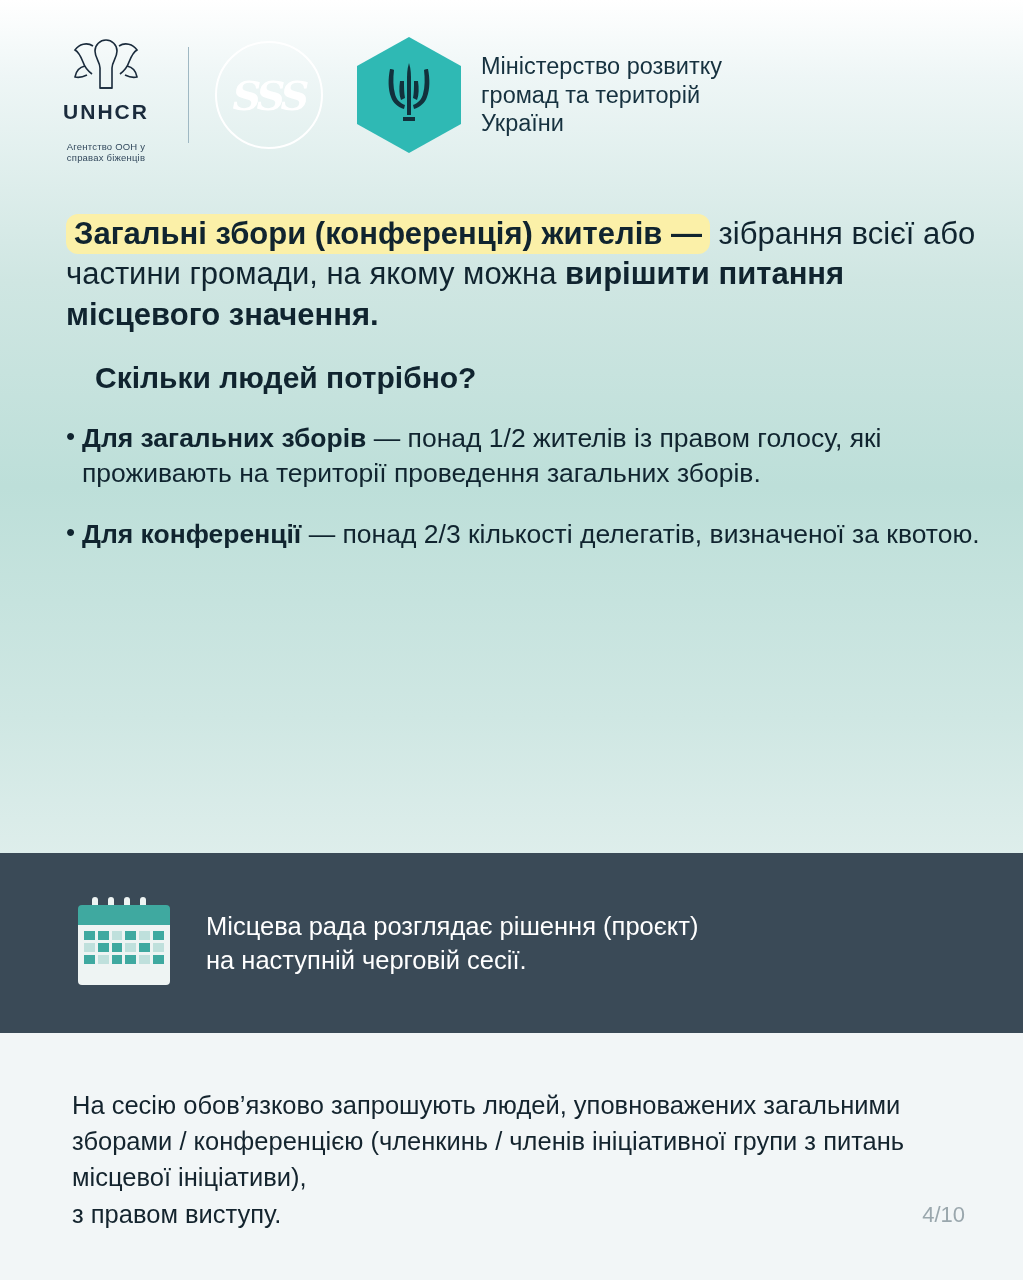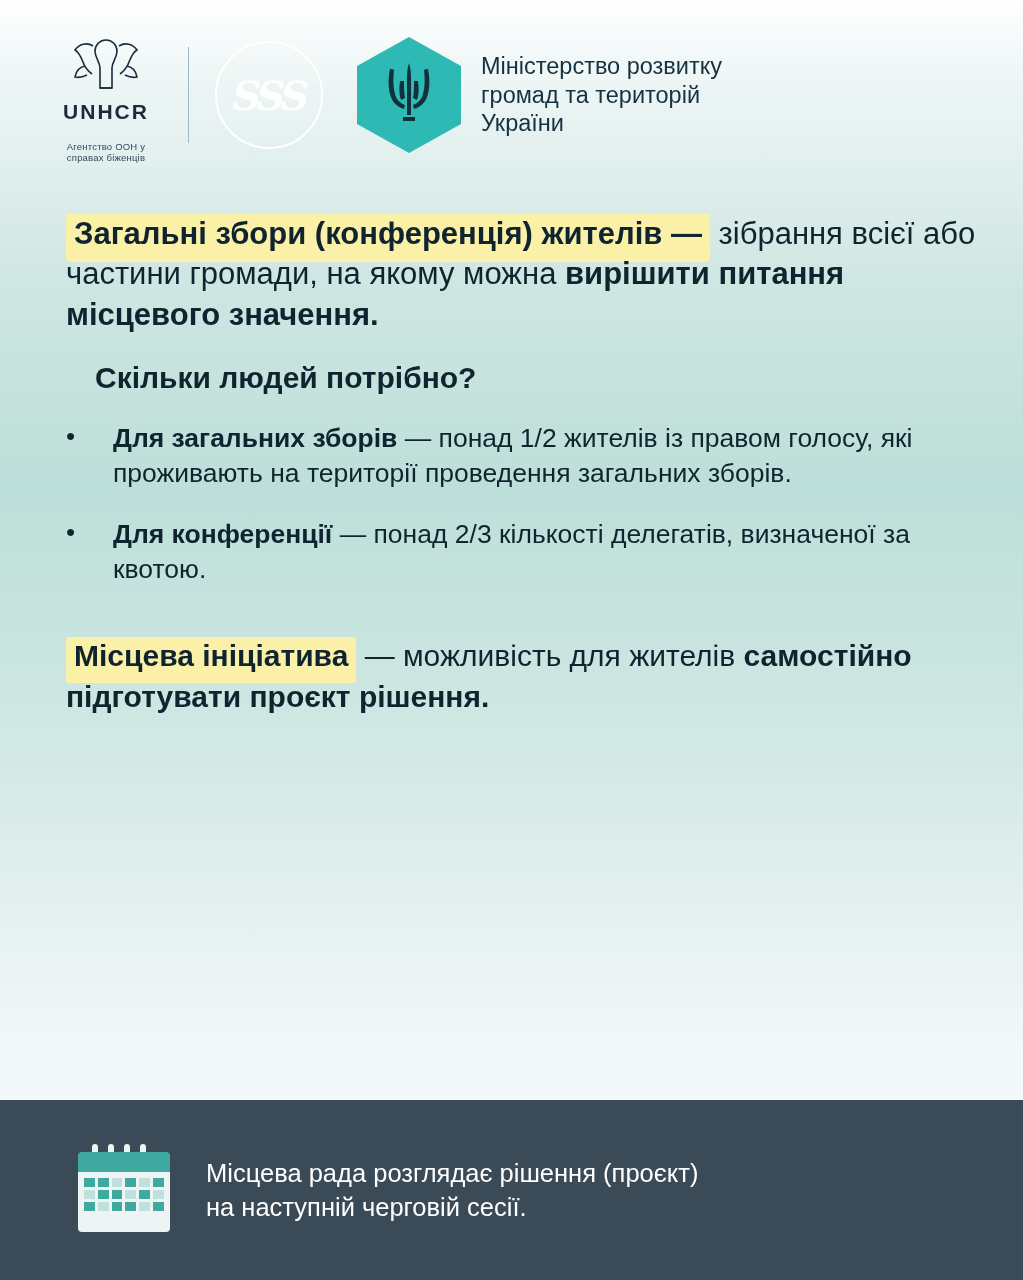--- a/index.html
+++ b/index.html
@@ -117,22 +117,22 @@
   .p-block { margin: 0; }
 
   .lead {
     font-size: 31px;
     line-height: 1.3;
     margin-top: 24px;
   }
   .hl {
     background: #fbf0a8;
     font-weight: bold;
-    padding: 2px 8px 11px 8px;
-    border-radius: 3px;
+    padding: 2px 8px 3px 8px;
+    border-radius: 12px;
     box-decoration-break: clone;
     -webkit-box-decoration-break: clone;
   }
   .b { font-weight: bold; }
 
   .subhead {
     font-size: 30px;
     font-weight: bold;
     margin: 26px 0 0 29px;
   }
@@ -142,21 +142,21 @@
     font-size: 26.5px;
     line-height: 1.32;
     margin-top: 26px;
   }
   .dot {
     flex: 0 0 auto;
     width: 16px;
     font-size: 26px;
     line-height: 1.2;
   }
-  .bullet-text { flex: 1 1 auto; margin-left: 31px; }
+  .bullet-text { flex: 1 1 auto; }
 
   .initiative {
     font-size: 30px;
     line-height: 1.38;
     margin-top: 48px;
   }
 
   
   .strip {
     flex: 0 0 auto;
@@ -293,23 +293,20 @@
     <div class="bullet">
       <span class="dot">•</span>
       <span class="bullet-text"><span class="b">Для загальних зборів</span><span> — понад 1/2 жителів із правом голосу, які проживають на території проведення загальних зборів.</span></span>
     </div>
 
     <div class="bullet">
       <span class="dot">•</span>
       <span class="bullet-text"><span class="b">Для конференції</span><span> — понад 2/3 кількості делегатів, визначеної за квотою.</span></span>
     </div>
 
-    <p class="p-block initiative">
-      <span class="hl">Місцева ініціатива</span><span> —  можливість для жителів </span><span class="b">самостійно підготувати проєкт рішення.</span>
-    </p>
   </div>
 
   <div class="strip">
     <div class="cal">
       <div class="cal-ring" style="left:14px;"></div>
       <div class="cal-ring" style="left:30px;"></div>
       <div class="cal-ring" style="left:46px;"></div>
       <div class="cal-ring" style="left:62px;"></div>
       <div class="cal-top"></div>
       <div class="cal-body"></div>
@@ -331,14 +328,19 @@
           <div class="cal-cell on"></div>
         <div class="cal-cell on"></div>
           <div class="cal-cell"></div>
           <div class="cal-cell on"></div>
       </div>
     </div>
     <div class="strip-text" style="white-space: pre-line;">Місцева рада розглядає рішення (проєкт)
 на наступній черговій сесії.</div>
   </div>
 
+  <div class="footer">
+    <div class="footer-text" style="white-space: pre-line;">На сесію обов’язково запрошують людей, уповноважених загальними зборами / конференцією (членкинь / членів ініціативної групи з питань місцевої ініціативи),
+з правом виступу.</div>
+    <div class="page-num">4/10</div>
+  </div>
 
 </div>
 
 </body></html>

